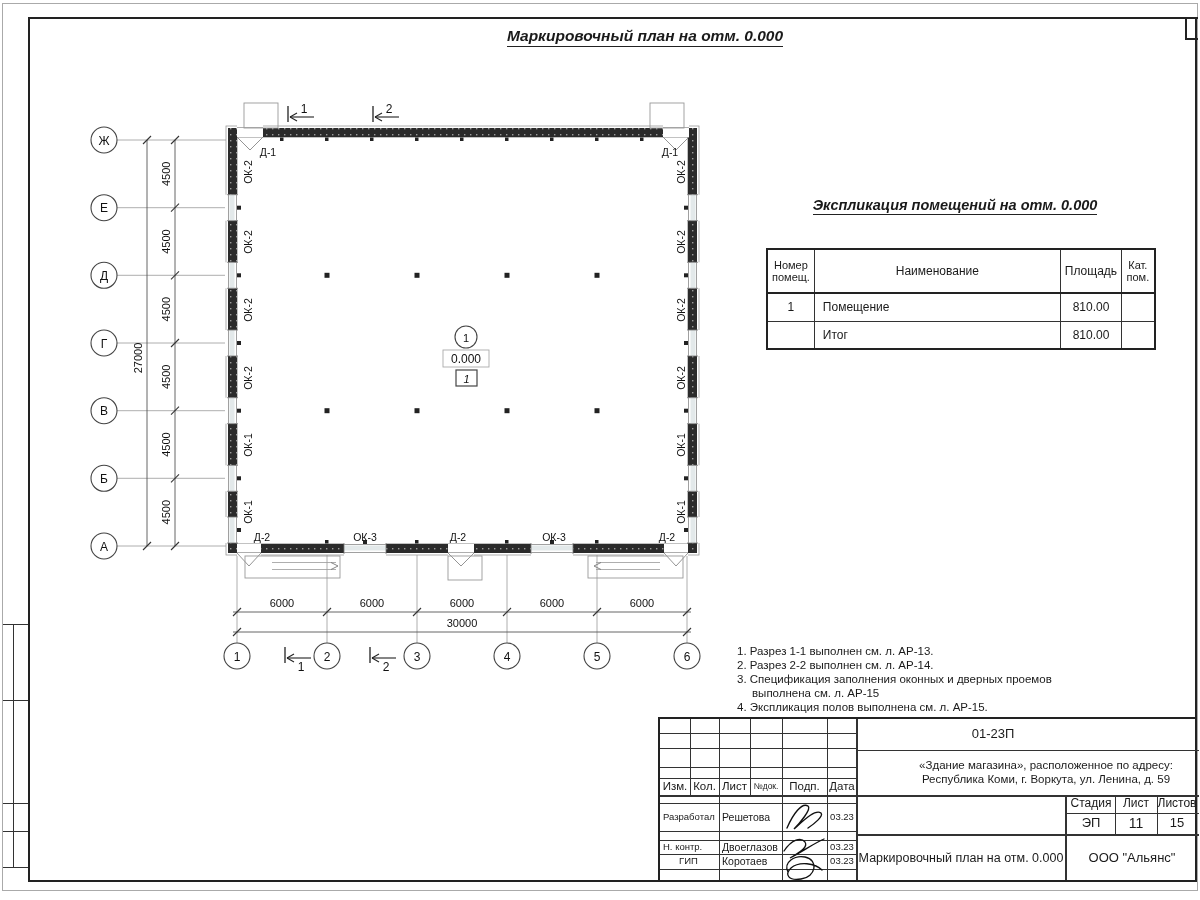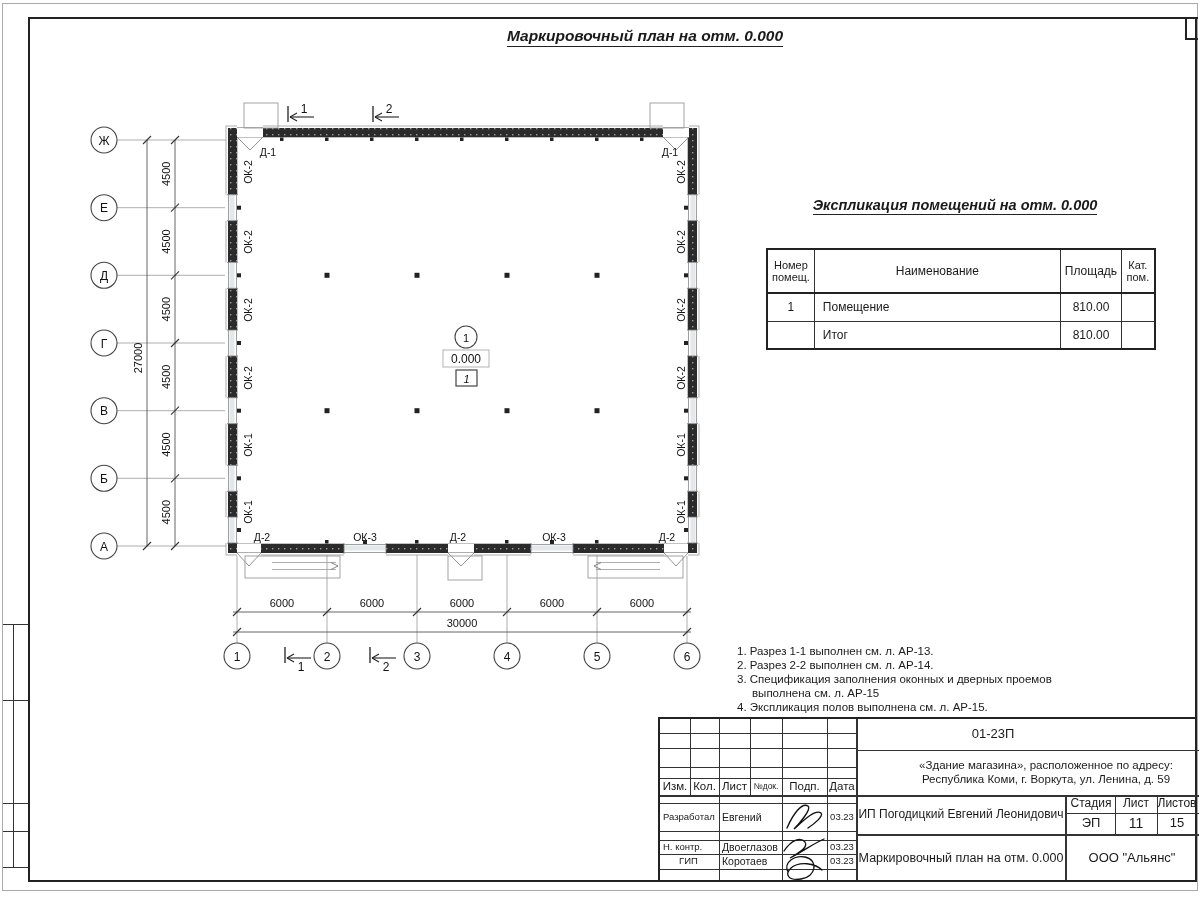--- a/index.html
+++ b/index.html
@@ -401,21 +401,21 @@
     <div class="vline" style="left:497px;top:76px;height:39px;"></div>
 
     <div class="cell" style="left:0;top:59px;width:30px;height:17px;font-size:11.5px;">Изм.</div>
     <div class="cell" style="left:30px;top:59px;width:29px;height:17px;font-size:11.5px;">Кол.</div>
     <div class="cell" style="left:59px;top:59px;width:31px;height:17px;font-size:11.5px;">Лист</div>
     <div class="cell" style="left:90px;top:59px;width:32px;height:17px;font-size:8.5px;">№док.</div>
     <div class="cell" style="left:122px;top:59px;width:45px;height:17px;font-size:11.5px;">Подп.</div>
     <div class="cell" style="left:167px;top:59px;width:30px;height:17px;font-size:11.5px;">Дата</div>
 
     <div class="cell leftal" style="left:3px;top:84px;width:55px;height:28px;font-size:9.5px;">Разработал</div>
-    <div class="cell leftal" style="left:62px;top:84px;width:60px;height:28px;font-size:10.5px;">Евгений</div>
+    <div class="cell leftal" style="left:62px;top:84px;width:60px;height:28px;font-size:10.5px;">Решетова</div>
     <div class="cell" style="left:167px;top:84px;width:30px;height:28px;font-size:9.5px;">03.23</div>
     <div class="cell leftal" style="left:3px;top:121px;width:55px;height:14px;font-size:9.5px;">Н. контр.</div>
     <div class="cell leftal" style="left:62px;top:121px;width:60px;height:14px;font-size:10.5px;">Двоеглазов</div>
     <div class="cell" style="left:167px;top:121px;width:30px;height:14px;font-size:9.5px;">03.23</div>
     <div class="cell leftal" style="left:19px;top:135px;width:55px;height:15px;font-size:9.5px;">ГИП</div>
     <div class="cell leftal" style="left:62px;top:135px;width:60px;height:15px;font-size:10.5px;">Коротаев</div>
     <div class="cell" style="left:167px;top:135px;width:30px;height:15px;font-size:9.5px;">03.23</div>
 
     <svg class="sig" style="left:124px;top:80px;" width="42" height="34" viewBox="0 0 42 34">
       <path d="M3 29 C9 15 18 3 24 7 C28 10 15 25 10 30 C20 21 31 10 37 14 C40 17 30 25 24 29" fill="none" stroke="#111" stroke-width="1.4" stroke-linecap="round"></path>
@@ -423,21 +423,20 @@
     <svg class="sig" style="left:120px;top:117px;" width="48" height="46" viewBox="0 0 48 46">
       <path d="M4 15 C12 3 21 1 25 6 C29 12 16 18 10 22 C22 16 36 6 44 3" fill="none" stroke="#111" stroke-width="1.3" stroke-linecap="round"></path>
       <path d="M8 36 C3 26 15 19 25 21 C39 24 36 41 21 43 C9 45 4 39 11 32 C19 25 35 27 42 34" fill="none" stroke="#111" stroke-width="1.3" stroke-linecap="round"></path>
     </svg>
 
     <div class="cell" style="left:197px;top:0;width:272px;height:31px;font-size:13px;">01-23П</div>
     <div class="cell" style="left:197px;top:31px;width:342px;height:45px;font-size:11.5px;flex-direction:column;padding-left:36px;">
       <span>«Здание магазина», расположенное по адресу:</span>
       <span>Республика Коми, г. Воркута, ул. Ленина, д. 59</span>
     </div>
-    <div class="cell" style="left:197px;top:76px;width:208px;height:39px;font-size:12px;">ИП Погодицкий Евгений Леонидович</div>
     <div class="cell" style="left:407px;top:76px;width:48px;height:18px;font-size:12px;">Стадия</div>
     <div class="cell" style="left:455px;top:76px;width:42px;height:18px;font-size:12px;">Лист</div>
     <div class="cell" style="left:497px;top:76px;width:40px;height:18px;font-size:12px;">Листов</div>
     <div class="cell" style="left:407px;top:94px;width:48px;height:21px;font-size:13px;">ЭП</div>
     <div class="cell" style="left:455px;top:94px;width:42px;height:21px;font-size:14px;">11</div>
     <div class="cell" style="left:497px;top:94px;width:40px;height:21px;font-size:13px;">15</div>
     <div class="cell" style="left:197px;top:117px;width:208px;height:44px;font-size:12.5px;">Маркировочный план на отм. 0.000</div>
     <div class="cell" style="left:407px;top:117px;width:130px;height:44px;font-size:13px;">ООО "Альянс"</div>
   </div>
 </div>

